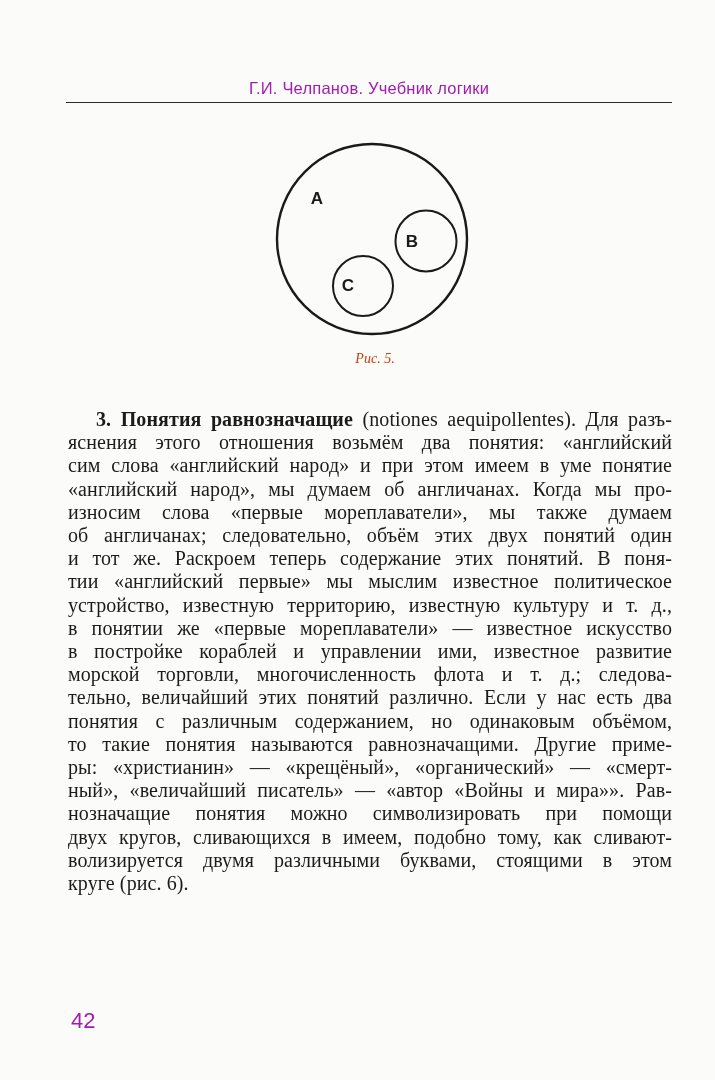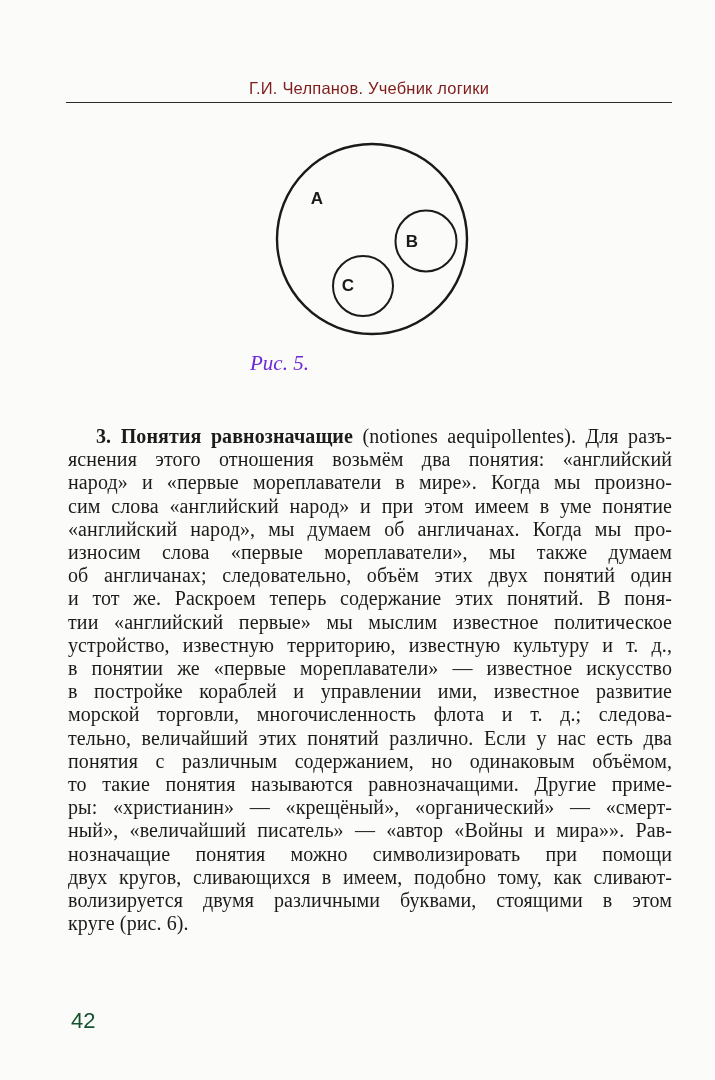--- a/index.html
+++ b/index.html
@@ -13,66 +13,66 @@
   }
   .page { position: absolute; inset: 0; }
 
   .running-head {
     position: absolute;
     left: 66px; top: 79px; width: 606px;
     text-align: center;
     font-family: "Liberation Sans", sans-serif;
     font-size: 16.5px;
     letter-spacing: 0.2px;
-    color: #7f1d1d;
+    color: #a21caf;
   }
   .head-rule {
     position: absolute;
     left: 66px; top: 102px; width: 606px;
     height: 0;
     border-top: 1.6px solid #2a2a2a;
   }
 
   .figure-svg {
     position: absolute;
     left: 250px; top: 130px;
     width: 250px; height: 220px;
   }
   .figure-caption {
     position: absolute;
     left: 250px; top: 351px; width: 250px;
-    text-align: left;
+    text-align: center;
     font-style: italic;
-    font-size: 21px;
-    color: #6d28d9;
+    font-size: 14px;
+    color: #c2410c;
   }
 
   .paragraph {
     position: absolute;
     left: 68px; top: 408px; width: 604px;
     font-size: 20px;
     line-height: 23.2px;
     letter-spacing: 0.1px;
   }
   .paragraph .line {
     text-align: justify;
     text-align-last: justify;
     white-space: normal;
     overflow: hidden;
   }
   .paragraph .line.left { text-align-last: left; }
-  .paragraph .line.indent { text-indent: 28px; margin-top: 17px; }
+  .paragraph .line.indent { text-indent: 28px; }
   .paragraph b { font-weight: bold; }
 
   .page-number {
     position: absolute;
     left: 71px; top: 1008px;
     font-family: "Liberation Sans", sans-serif;
     font-size: 22px;
-    color: #14532d;
+    color: #a21caf;
   }
 </style>
 </head>
 <body>
 
 <div class="page">
 
   <div class="running-head">Г.И. Челпанов. Учебник логики</div>
 
   <div class="head-rule"></div>
@@ -84,21 +84,20 @@
     <text x="317" y="198" text-anchor="middle" dominant-baseline="central" font-family="Liberation Sans, sans-serif" font-size="17" font-weight="bold" fill="#1a1a1a">A</text>
     <text x="412" y="241" text-anchor="middle" dominant-baseline="central" font-family="Liberation Sans, sans-serif" font-size="17" font-weight="bold" fill="#1a1a1a">B</text>
     <text x="348" y="285" text-anchor="middle" dominant-baseline="central" font-family="Liberation Sans, sans-serif" font-size="17" font-weight="bold" fill="#1a1a1a">C</text>
   </svg>
 
   <div class="figure-caption">Рис. 5.</div>
 
   <div class="paragraph">
       <div class="line indent"><b>3. Понятия равнозначащие</b> (notiones aequipollentes). Для разъ-</div>
       <div class="line">яснения этого отношения возьмём два понятия: «английский</div>
-      <div class="line">народ» и «первые мореплаватели в мире». Когда мы произно-</div>
       <div class="line">сим слова «английский народ» и при этом имеем в уме понятие</div>
       <div class="line">«английский народ», мы думаем об англичанах. Когда мы про-</div>
       <div class="line">износим слова «первые мореплаватели», мы также думаем</div>
       <div class="line">об англичанах; следовательно, объём этих двух понятий один</div>
       <div class="line">и тот же. Раскроем теперь содержание этих понятий. В поня-</div>
       <div class="line">тии «английский первые» мы мыслим известное политическое</div>
       <div class="line">устройство, известную территорию, известную культуру и т. д.,</div>
       <div class="line">в понятии же «первые мореплаватели» — известное искусство</div>
       <div class="line">в постройке кораблей и управлении ими, известное развитие</div>
       <div class="line">морской торговли, многочисленность флота и т. д.; следова-</div>

